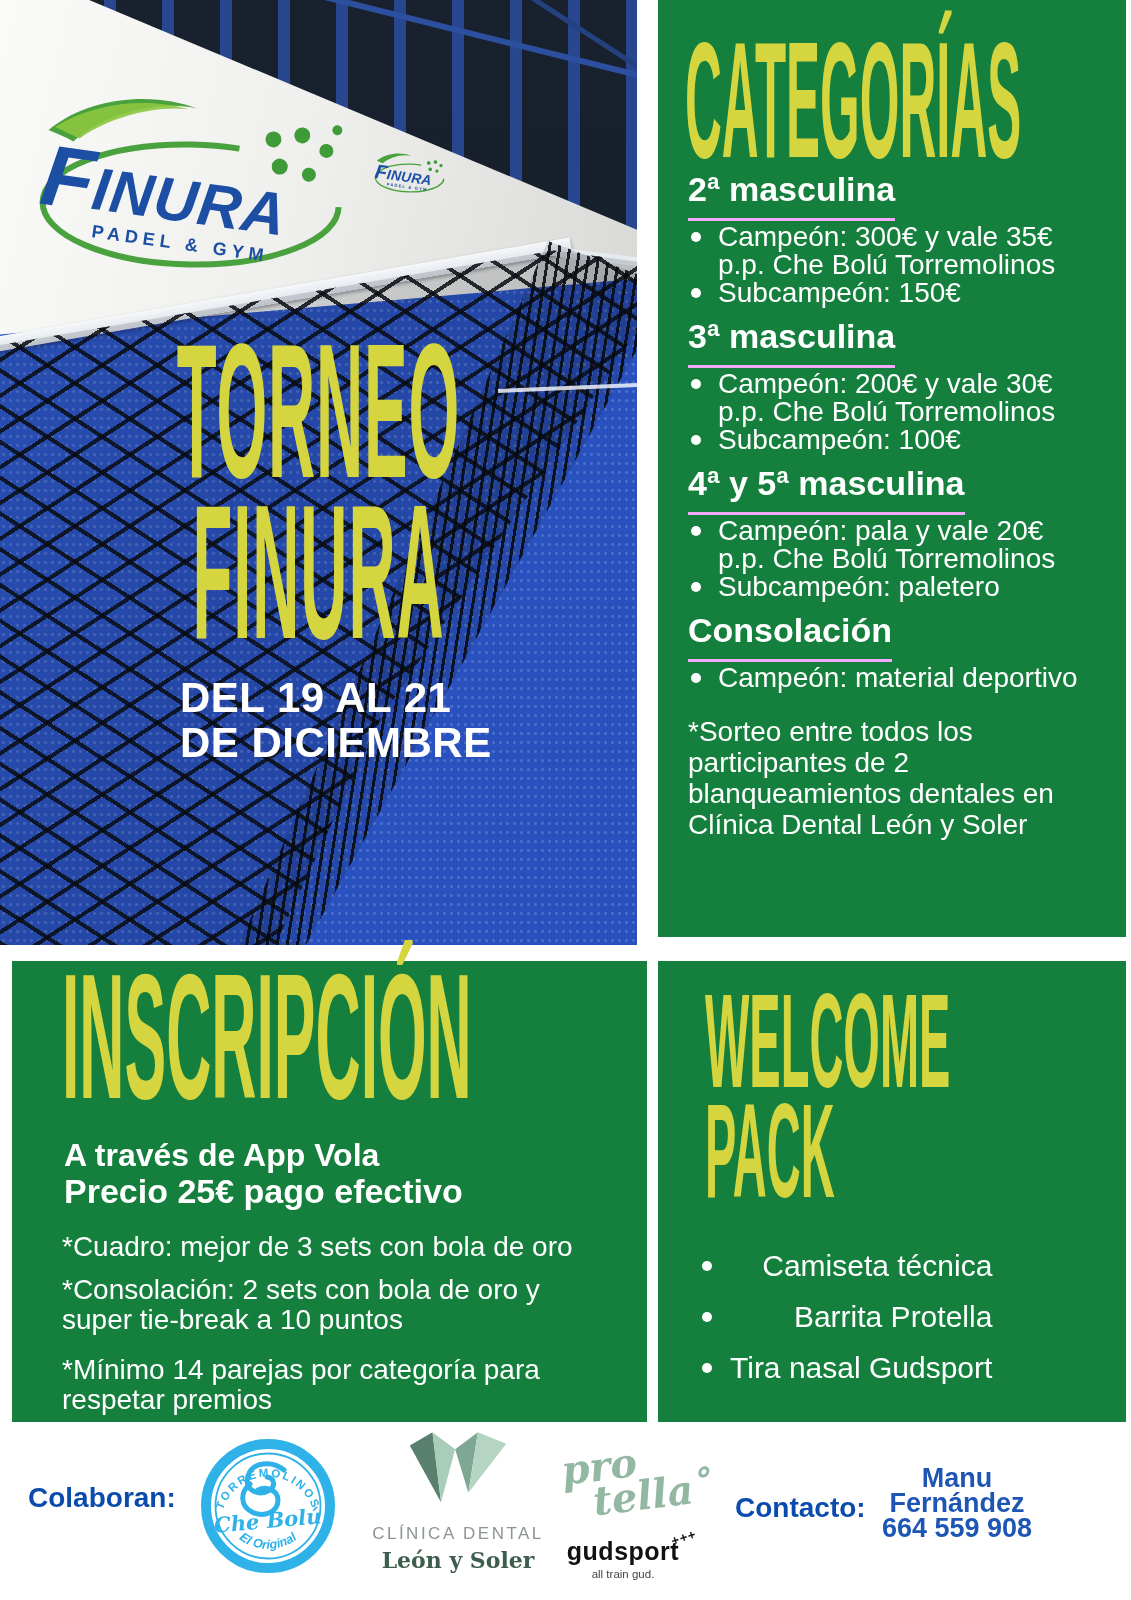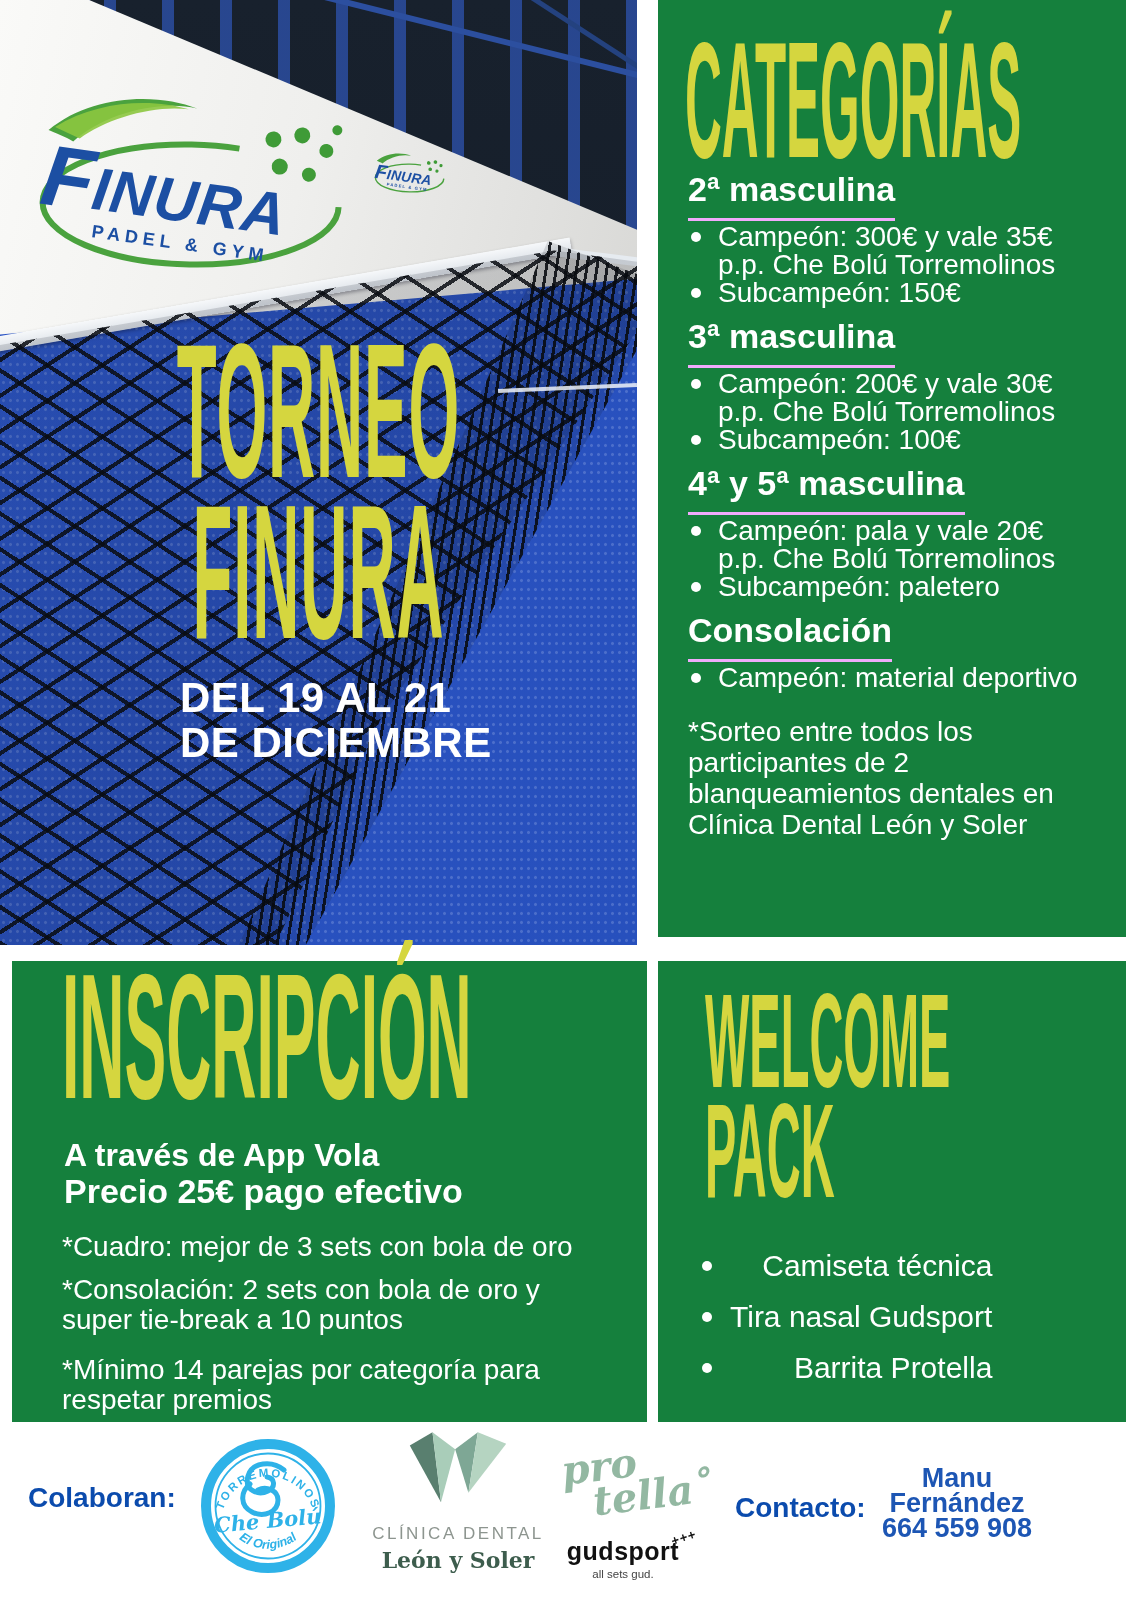--- a/index.html
+++ b/index.html
@@ -196,22 +196,22 @@
 super tie-break a 10 puntos</p>
     <p class="ins-line ins-n3">*Mínimo 14 parejas por categoría para
 respetar premios</p>
   </section>
 
   <section class="panel p-wel">
     <h1 class="big-title wel-title">WELCOME
 PACK</h1>
     <div class="wel-bullets">
       <div class="bitem"><span class="dot"></span><span>Camiseta técnica</span></div>
+      <div class="bitem"><span class="dot"></span><span>Barrita Protella</span></div>
       <div class="bitem"><span class="dot"></span><span>Tira nasal Gudsport</span></div>
-      <div class="bitem"><span class="dot"></span><span>Barrita Protella</span></div>
     </div>
   </section>
 
   <footer>
     <p class="f-label f-colab">Colaboran:</p>
 
     <svg class="chebolu" width="140" height="140" viewBox="0 0 140 140">
       <defs>
         <path id="cb-top" d="M 24,78 A 47,47 0 0 1 116,78"></path>
         <path id="cb-bot" d="M 28,88 A 48,48 0 0 0 112,88"></path>
@@ -242,21 +242,21 @@
       <div class="clinic-sub">León y Soler</div>
     </div>
 
     <div class="protella">
       <span class="pro1">pro</span>
       <span class="pro2">tella˚</span>
     </div>
 
     <div class="gudsport">
       <span class="gud-name"><span>gudsport</span><span class="gud-marks">+++</span></span>
-      <div class="gud-tag">all sets gud.</div>
+      <div class="gud-tag">all train gud.</div>
     </div>
 
     <p class="f-label f-contact-label">Contacto:</p>
     <div class="f-contact">Manu
 Fernández
 664 559 908</div>
   </footer>
 
 </div>
 

